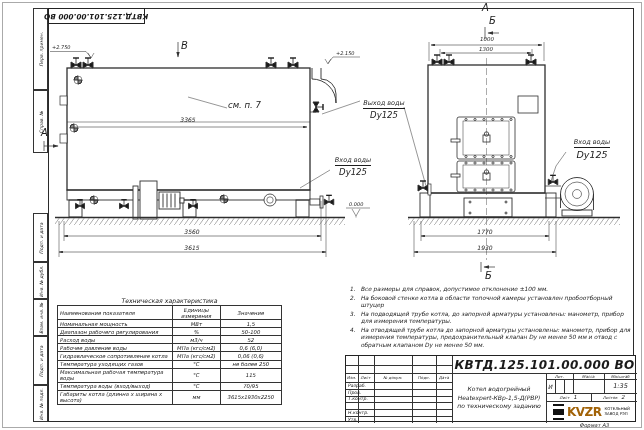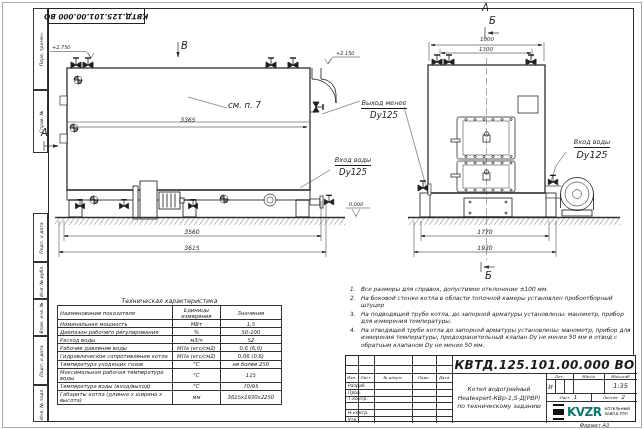--- a/index.html
+++ b/index.html
@@ -38,21 +38,21 @@
   .tb .vline{border-left:0.9px solid #333;width:0;}
   .tb .hline{border-top:0.9px solid #333;height:0;}
   .tb .cellc{display:flex;align-items:center;justify-content:center;text-align:center;}
   .tb .hdr{font-size:3.9px;color:#222;}
   .docnum{font-size:12px;font-weight:bold;letter-spacing:0.4px;}
   .role{font-size:4.6px;padding-left:2px;display:flex;align-items:center;}
   .prod{font-size:6px;line-height:1.45;}
   .logo-row{display:flex;align-items:center;justify-content:center;gap:3px;}
   .logo-mark{width:11px;height:12px;background:#111;
              border-top:2px solid #111;border-bottom:2px solid #111;box-shadow:inset 0 3px 0 #fff,inset 0 -3px 0 #fff;}
-  .logo-txt{font-size:12px;font-weight:900;font-style:normal;letter-spacing:-0.5px;color:#0f766e;}
+  .logo-txt{font-size:12px;font-weight:900;font-style:normal;letter-spacing:-0.5px;color:#a16207;}
   .factory{font-size:3.9px;line-height:1.2;font-style:normal;color:#111;text-align:left;}
   .fmt{position:absolute;left:553px;top:422px;width:83px;text-align:center;font-size:5.2px;font-style:italic;z-index:3;}
 </style>
 </head>
 <body>
 
 <div class="sheet-border"></div>
 <div class="frame"></div>
 
 <div class="vlab" style="top:8px;height:82px;">
@@ -326,21 +326,21 @@
 <div class="lbl" style="left:336px;top:50px;font-size:5px;">+2.150</div>
 <div class="lbl" style="left:349px;top:201px;font-size:5px;">0.000</div>
 <div class="lbl" style="left:228px;top:100px;font-size:8.5px;">см. п. 7</div>
 <div class="lbl" style="left:181px;top:40px;font-size:10px;">В</div>
 <div class="lbl" style="left:41px;top:127px;font-size:10px;">А</div>
 <div class="lbl" style="left:482px;top:2px;font-size:10px;">А</div>
 <div class="lbl" style="left:489px;top:15px;font-size:10px;">Б</div>
 <div class="lbl" style="left:485px;top:270px;font-size:10px;">Б</div>
 
 <div class="pipe-label" style="left:352px;top:90px;width:64px;">
-  <span class="l1">Выход менее</span>
+  <span class="l1">Выход воды</span>
   <span class="l2">Dy125</span>
 </div>
 <div class="pipe-label" style="left:324px;top:147px;width:58px;">
   <span class="l1">Вход воды</span>
   <span class="l2">Dy125</span>
 </div>
 <div class="pipe-label" style="left:560px;top:129px;width:64px;">
   <span class="l1">Вход воды</span>
   <span class="l2" style="font-size:9.5px;">Dy125</span>
 </div>

